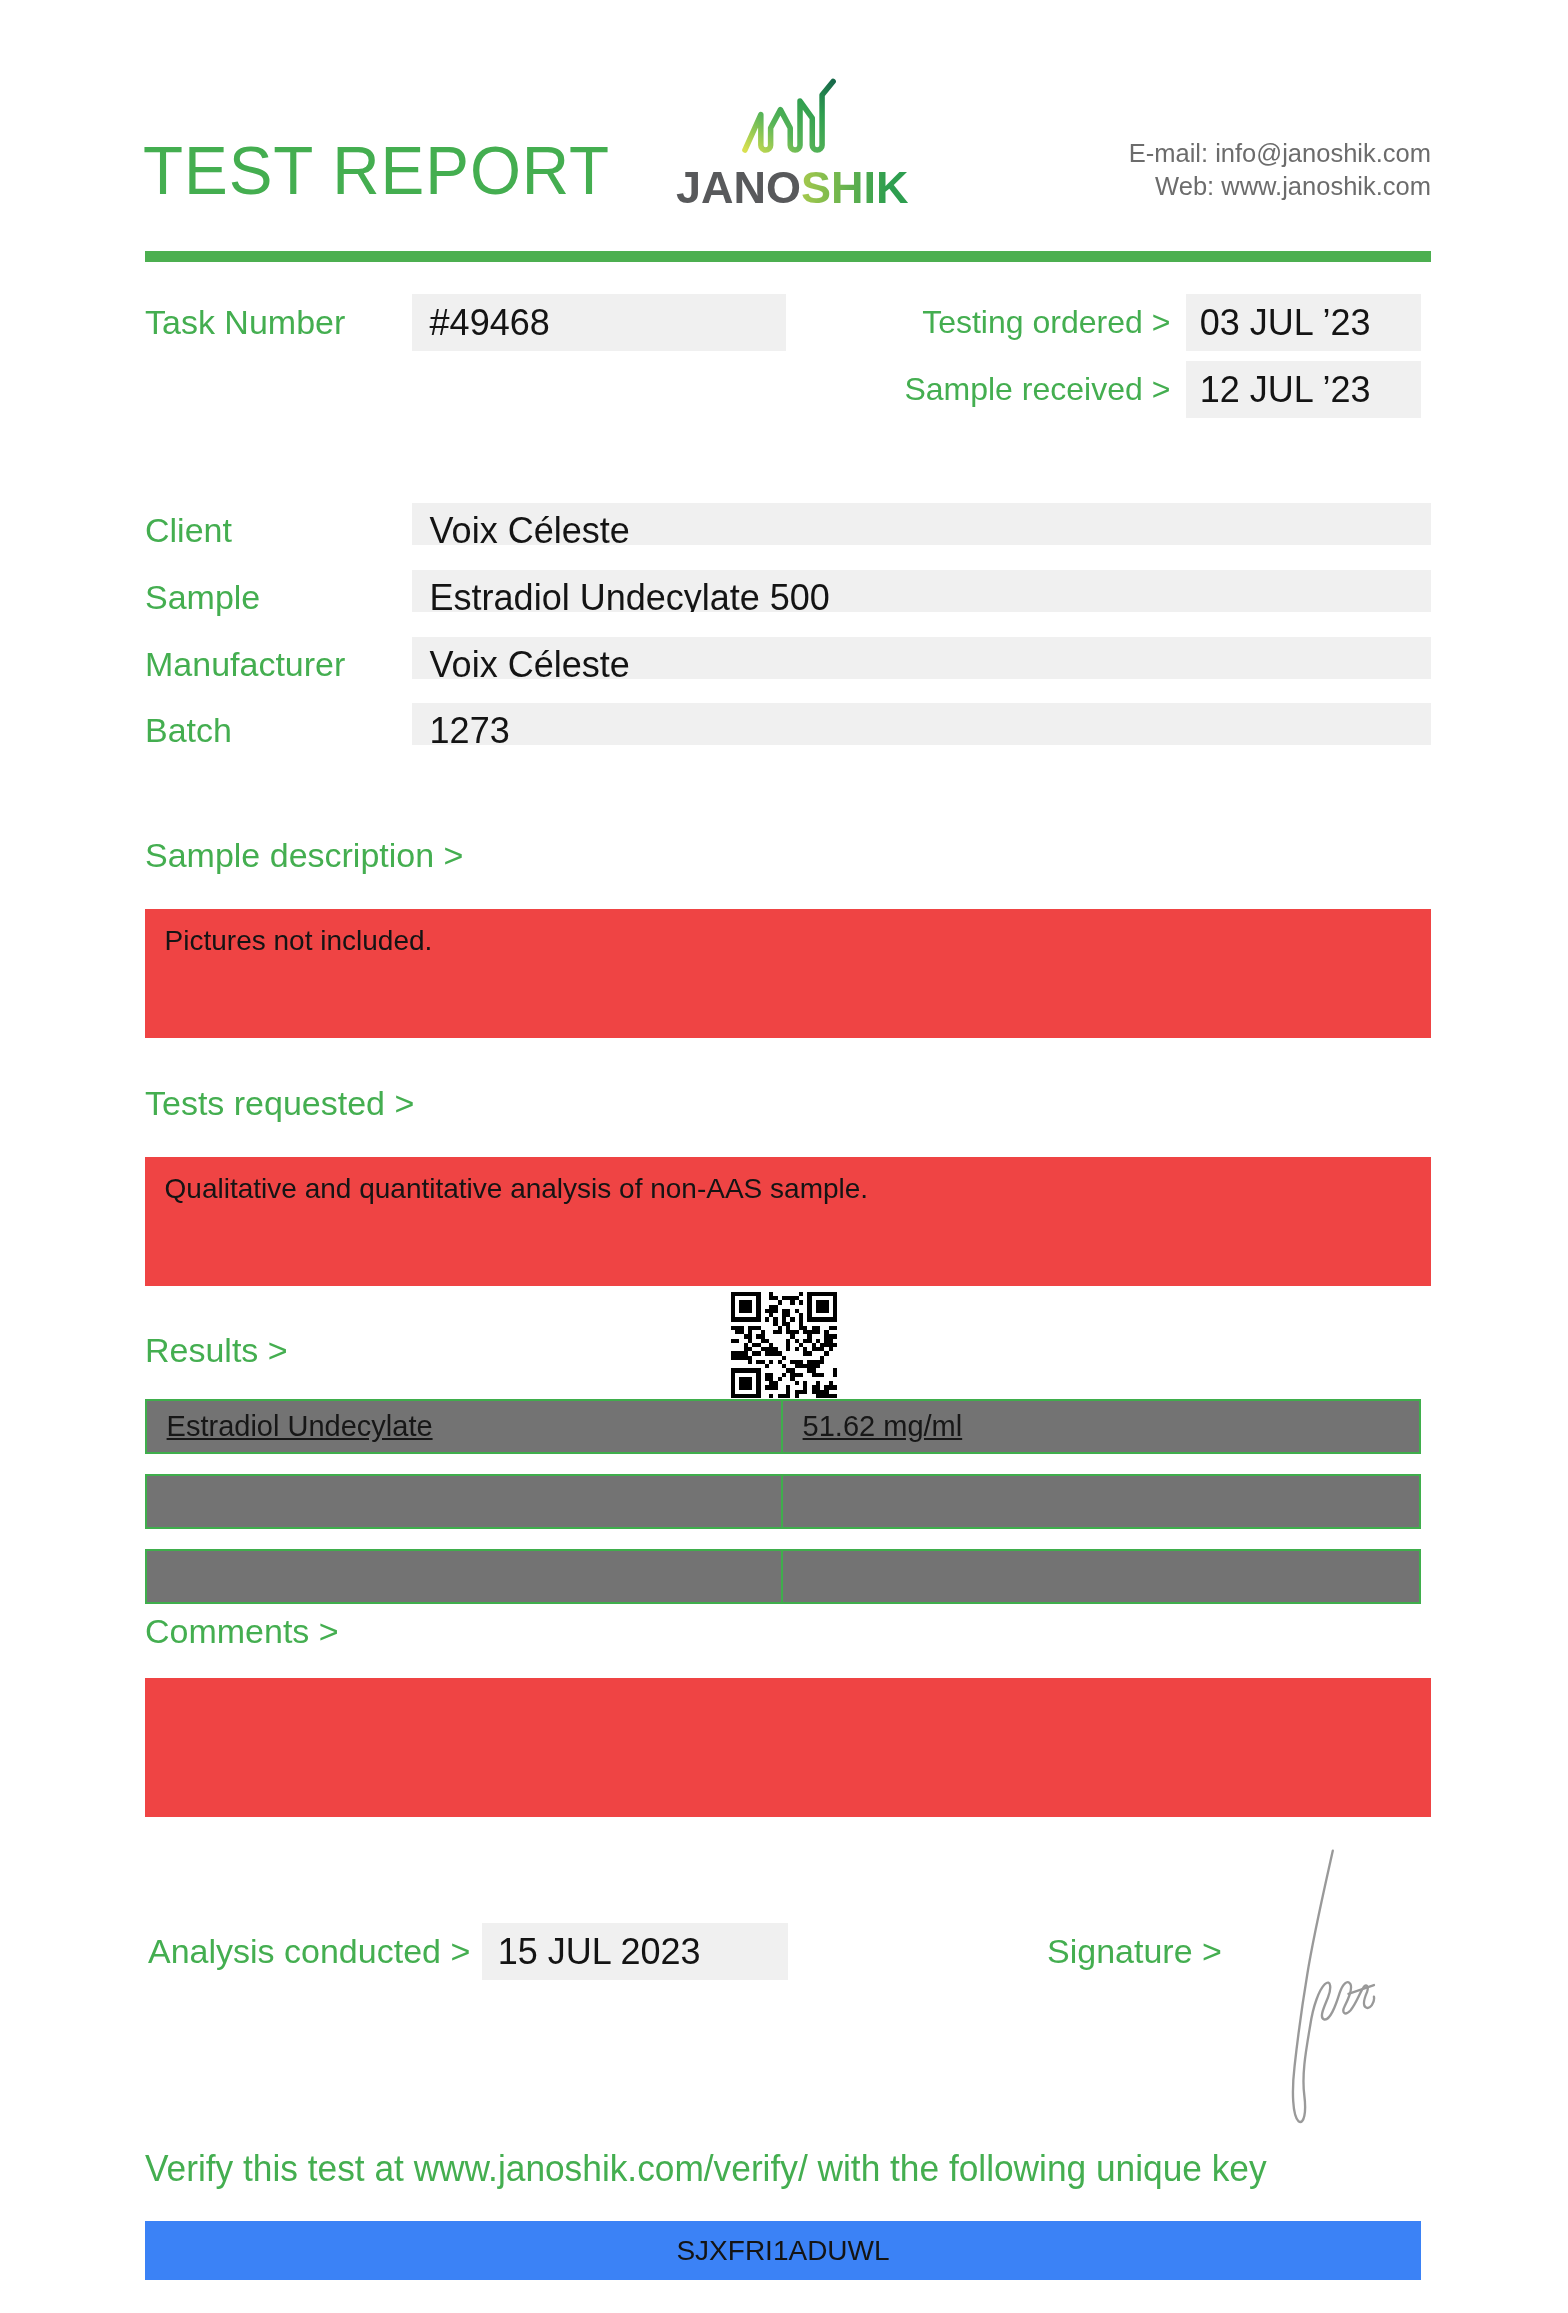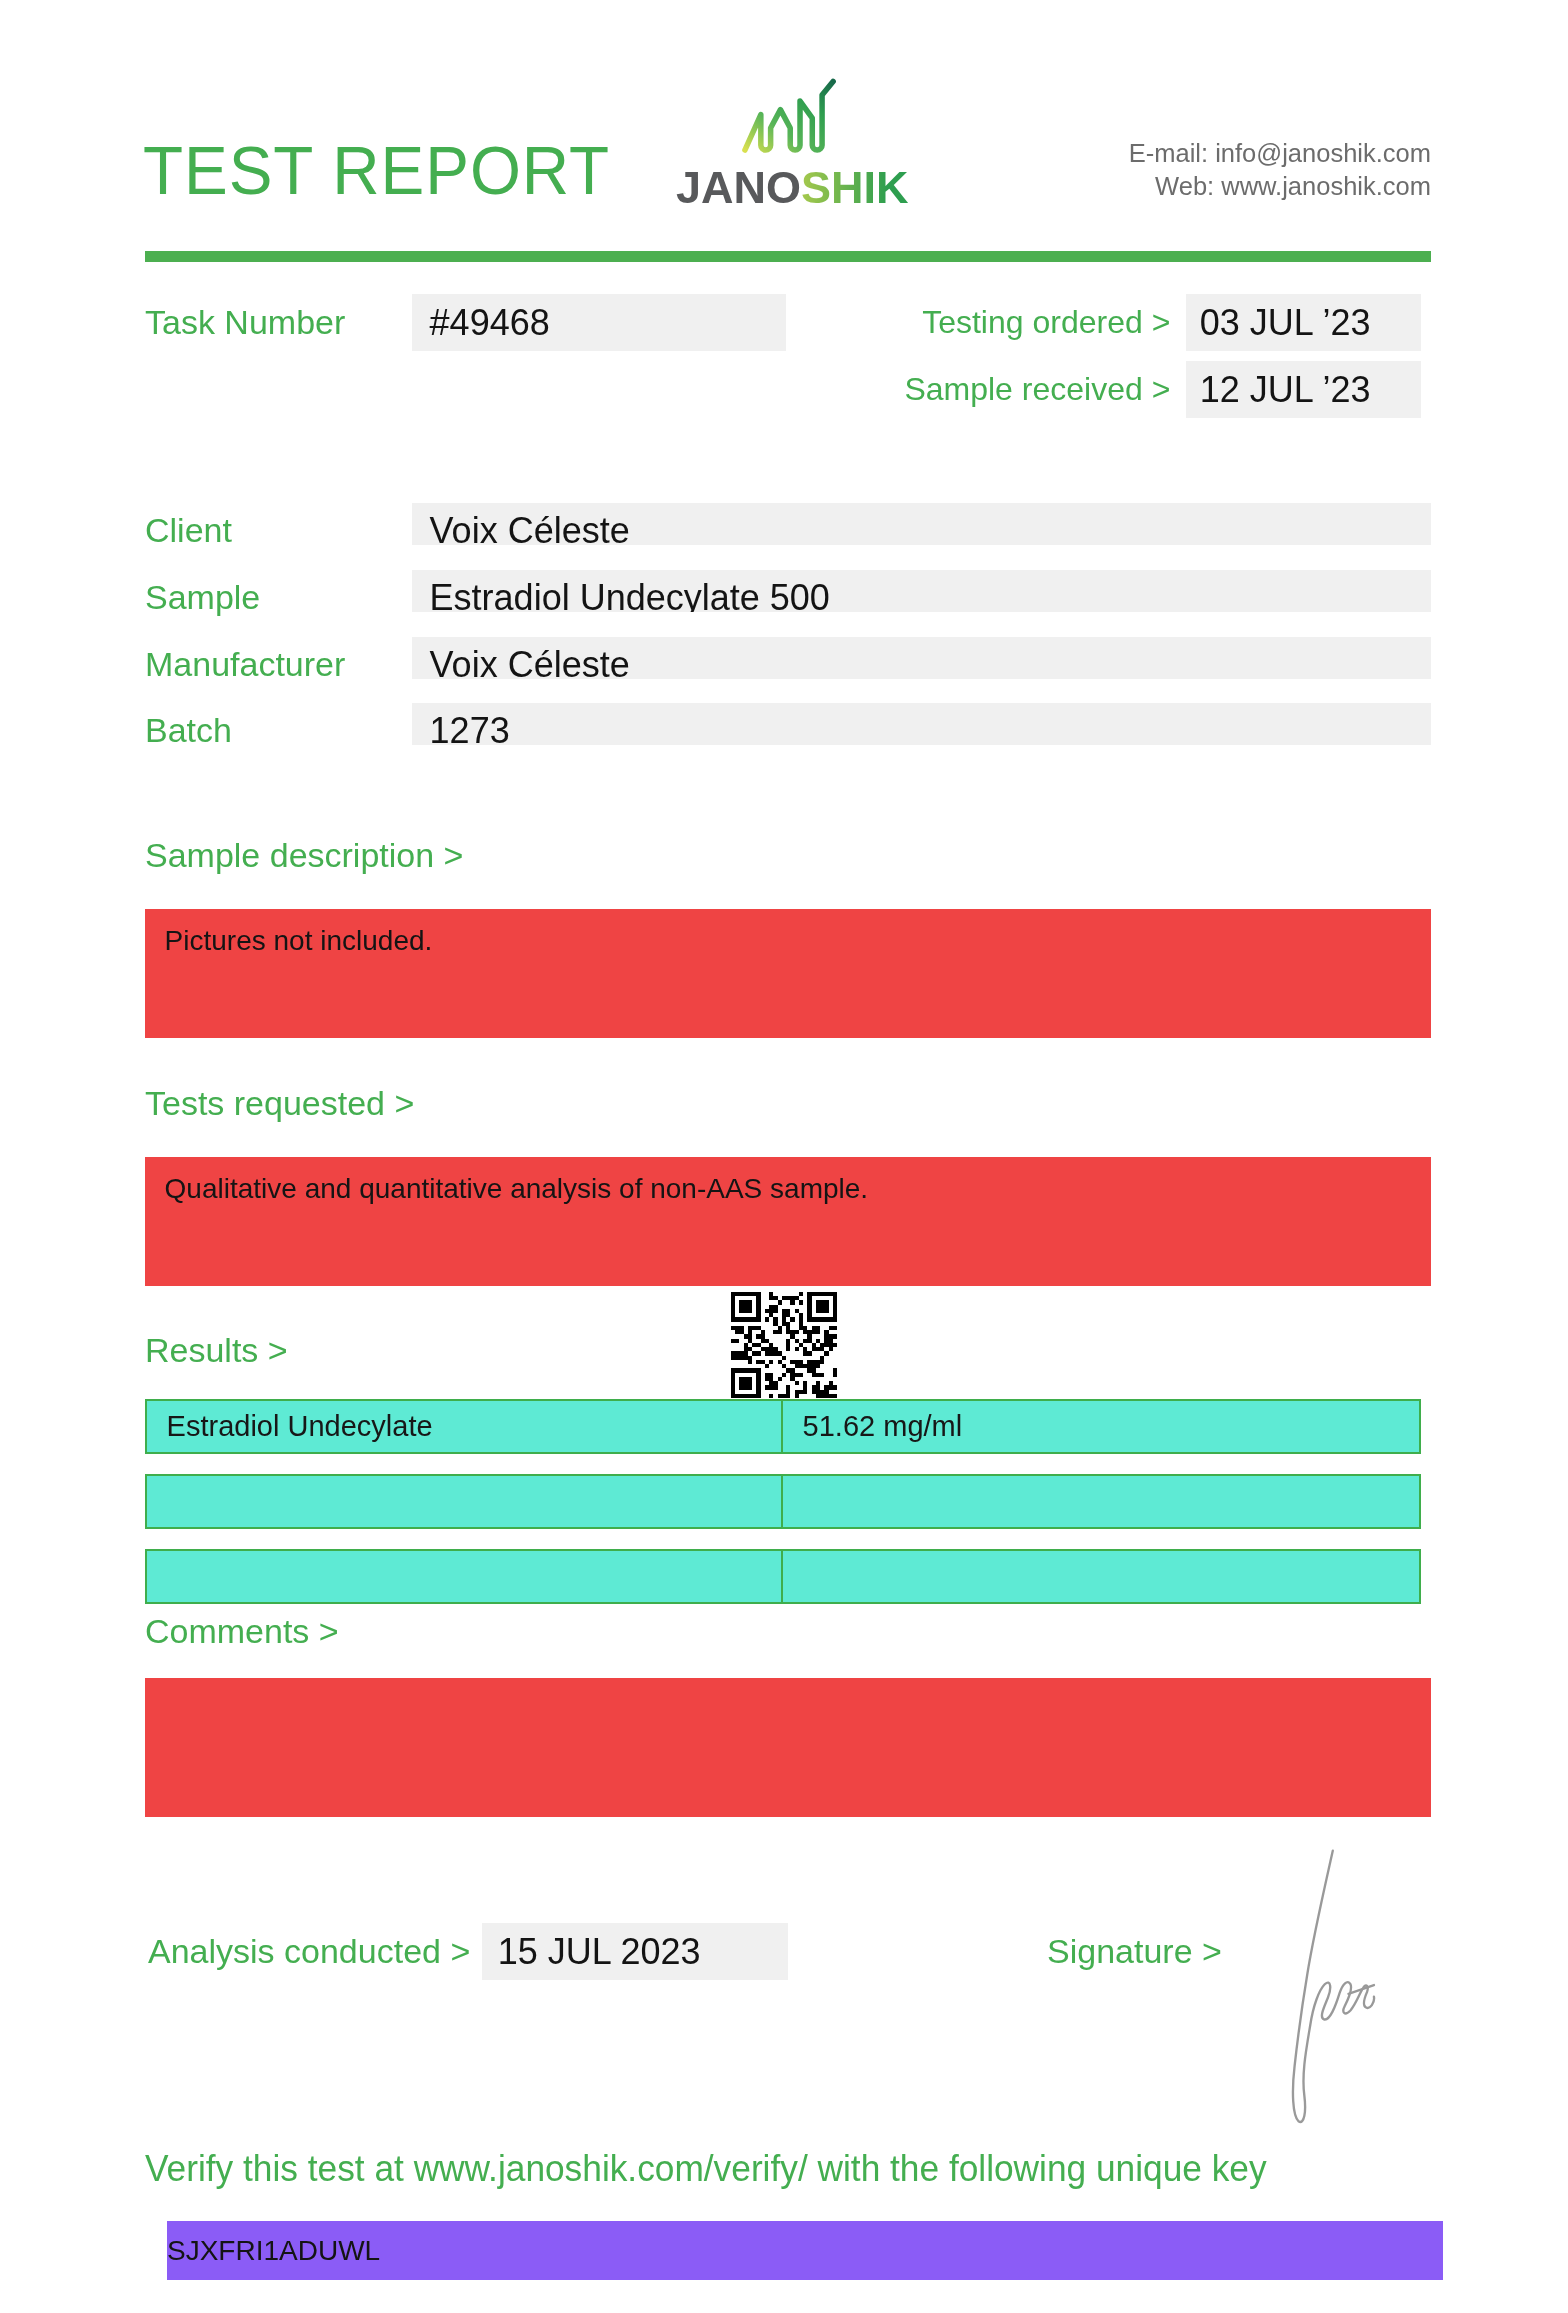--- a/index.html
+++ b/index.html
@@ -33,32 +33,32 @@
   .detail-row{position:relative;height:55px;margin-bottom:11.8px;}
   .detail-row .label{position:absolute;left:0;top:0;line-height:55px;}
   .detail-row .value-box{position:absolute;left:267px;top:0;width:1019px;height:42px;line-height:55px;padding-left:17.6px;box-sizing:border-box;}
   
   .section-heading{position:absolute;left:145px;font-size:34px;color:#44ae50;white-space:nowrap;}
   .gray-panel{position:absolute;left:145px;width:1286px;background:#ef4444;font-size:28px;color:#141414;
     padding:15.7px 0 0 19.6px;box-sizing:border-box;}
   
   .qr{position:absolute;left:731px;top:1292px;width:106px;height:106px;}
   .results-table{position:absolute;left:145px;top:1399px;width:1276px;}
-  .t-row{display:flex;border:2.9px solid #3fae4c;margin-bottom:20px;background:#5eead4;}
+  .t-row{display:flex;border:2.9px solid #3fae4c;margin-bottom:20px;background:#737373;text-decoration:underline;}
   .t-cell{height:51px;line-height:51px;font-size:29px;padding-left:19.6px;box-sizing:border-box;white-space:nowrap;}
   .t-cell.name{width:50%;border-right:2.9px solid #3fae4c;}
   .t-cell.val{flex:1;}
   
   .sig-img{position:absolute;left:1264px;top:1839px;}
   .analysis-label{position:absolute;left:148px;top:1923px;line-height:57px;}
   .analysis-box{position:absolute;left:482px;top:1923px;width:306px;height:57px;line-height:57px;padding-left:15.7px;box-sizing:border-box;}
   .signature-label{position:absolute;left:1047px;top:1923px;line-height:57px;}
   .verify-line{position:absolute;left:145px;top:2148px;width:1286px;font-size:36px;color:#44ae50;white-space:nowrap;transform:scaleX(.98);transform-origin:left;}
   .key-box{position:absolute;left:145px;top:2221px;width:1276px;height:59px;line-height:59px;
-    background:#8b5cf6;text-align:left;font-size:28px;color:#141414;margin-left:22px;}
+    background:#3b82f6;text-align:center;font-size:28px;color:#141414;}
 </style>
 </head>
 <body>
 
 <div class="page">
 
   <div class="report-title">TEST REPORT</div>
 
   <div class="logo">
     <svg width="98" height="82" viewBox="0 0 160 132">

